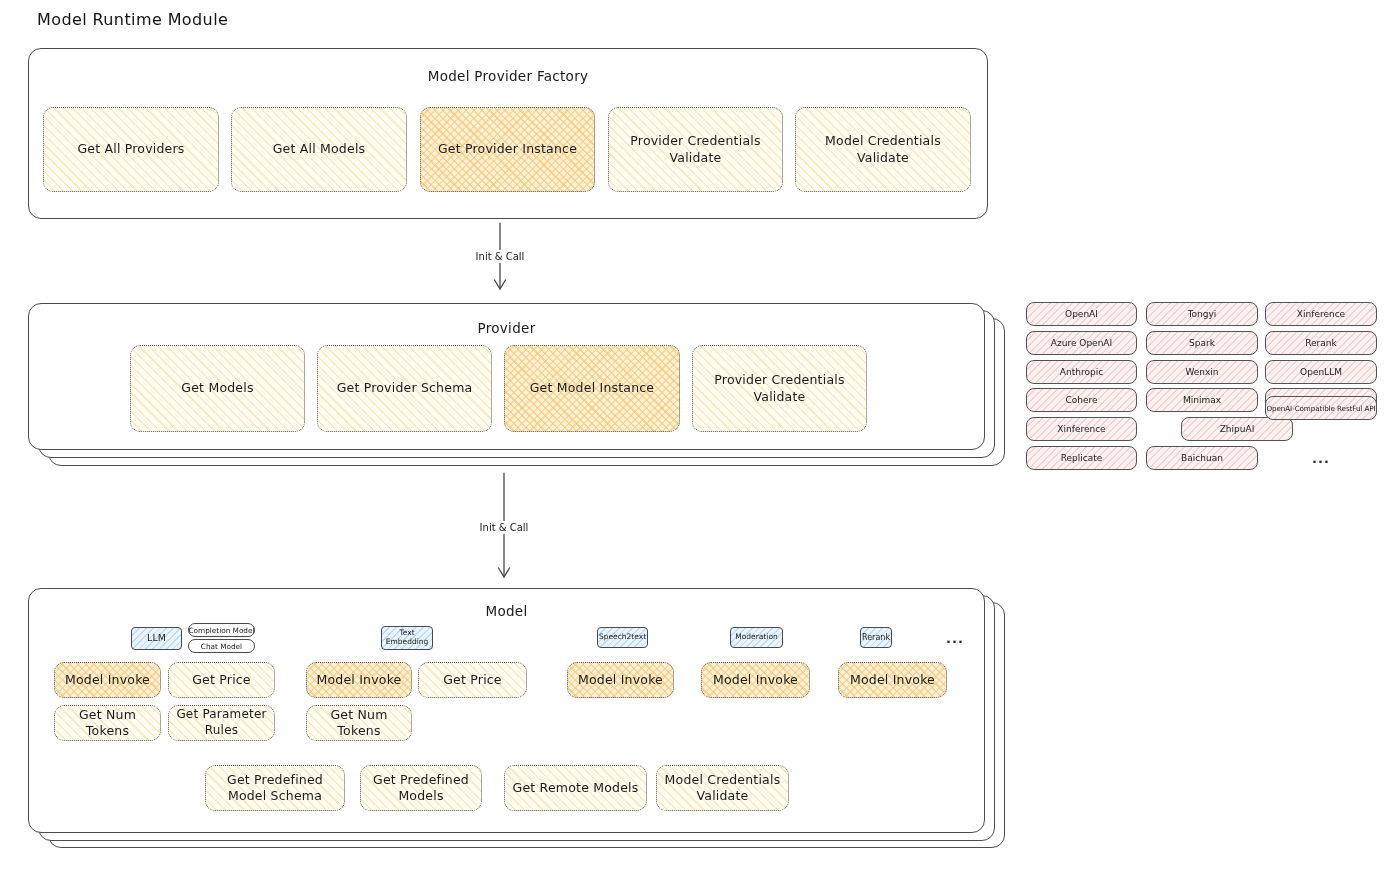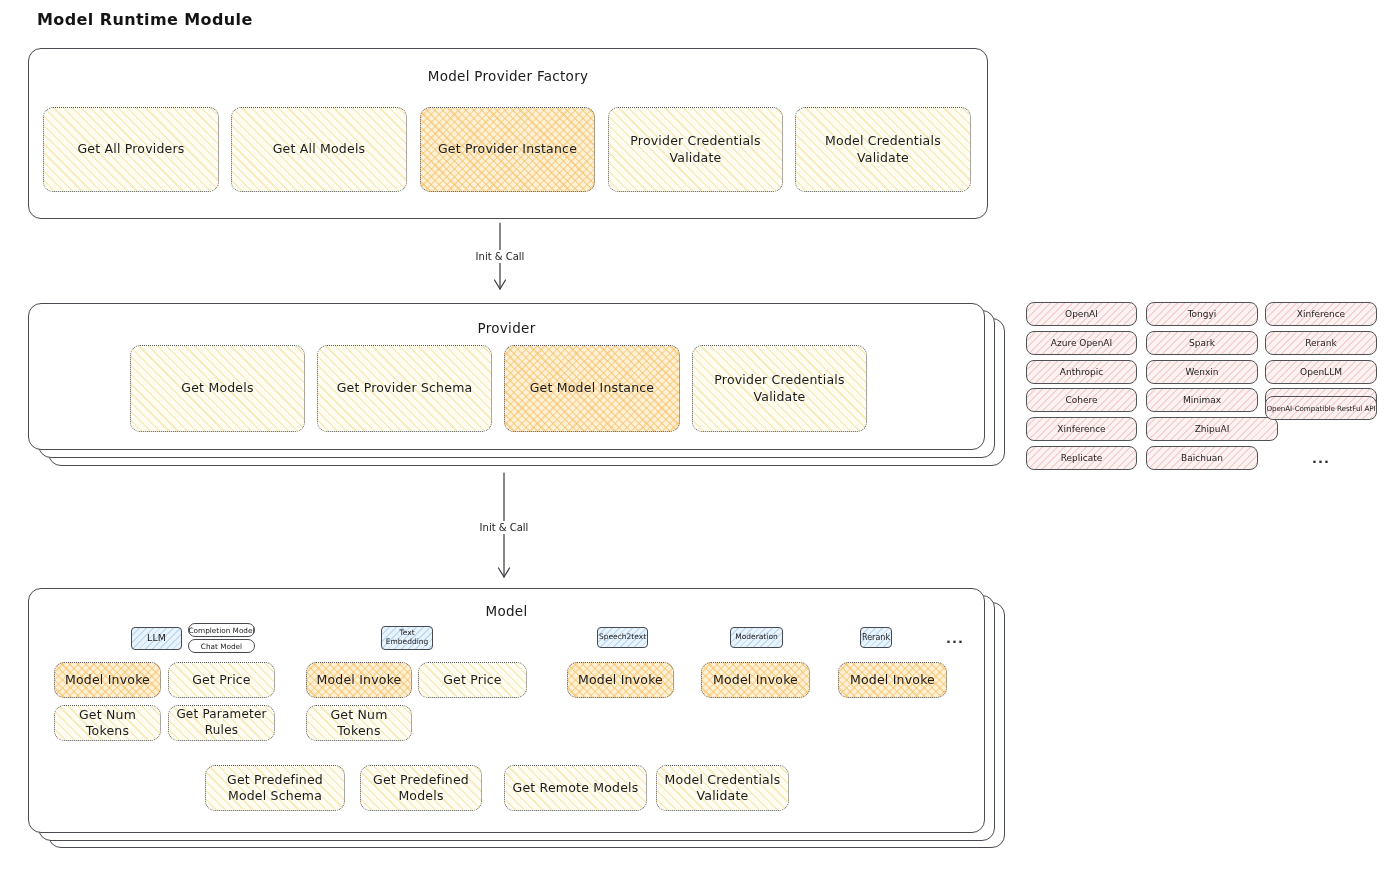--- a/index.html
+++ b/index.html
@@ -4,21 +4,21 @@
 <style>
   * { margin:0; padding:0; box-sizing:border-box; }
   html,body { background:#ffffff; }
   .canvas {
     position:relative; width:1393px; height:880px; overflow:hidden;
     background:#ffffff; color:#1f1f1f;
     font-family:"DejaVu Sans", sans-serif;
   }
   .doc-title {
     position:absolute; left:37px; top:10px;
-    font-size:16px; font-weight:700; letter-spacing:.4px; color:#141414;
+    font-size:16px; font-weight:400; letter-spacing:.4px; color:#141414;
   }
   .panel {
     position:absolute; background:#ffffff;
     border:1.5px solid #494c50; border-radius:13px;
   }
   .panel.stack { background:#ffffff; }
   .sec-title {
     position:absolute; text-align:center; font-size:13.5px; color:#1b1b1b;
     letter-spacing:.3px;
   }
@@ -106,21 +106,21 @@
   <div class="pink-cell" style="left:1026px;top:331px;width:111px">Azure OpenAI</div>
   <div class="pink-cell" style="left:1146px;top:331px;width:112px">Spark</div>
   <div class="pink-cell" style="left:1265px;top:331px;width:112px">Rerank</div>
   <div class="pink-cell" style="left:1026px;top:360px;width:111px">Anthropic</div>
   <div class="pink-cell" style="left:1146px;top:360px;width:112px">Wenxin</div>
   <div class="pink-cell" style="left:1265px;top:360px;width:112px">OpenLLM</div>
   <div class="pink-cell" style="left:1026px;top:388px;width:111px">Cohere</div>
   <div class="pink-cell" style="left:1146px;top:388px;width:112px">Minimax</div>
   <div class="pink-cell" style="left:1265px;top:388px;width:112px">ChatGLM</div>
   <div class="pink-cell" style="left:1026px;top:417px;width:111px">Xinference</div>
-  <div class="pink-cell" style="left:1146px;top:417px;width:132px">ZhipuAI</div>
+  <div class="pink-cell" style="left:1181px;top:417px;width:112px">ZhipuAI</div>
   <div class="pink-cell small" style="left:1265px;top:396px;width:112px">OpenAI-Compatible RestFul API</div>
   <div class="pink-cell" style="left:1026px;top:446px;width:111px">Replicate</div>
   <div class="pink-cell" style="left:1146px;top:446px;width:112px">Baichuan</div>
   <div class="ellipsis" style="left:1265px;top:446px;width:112px;height:24px">...</div>
 
   <svg class="arrow" style="left:493px;top:472px" width="22" height="110" viewBox="0 0 22 110">
     <path d="M11 1 L11 105"></path>
     <path d="M5.5 96 L11 105 L16.5 96"></path>
   </svg>
   <div class="arrow-label" style="left:472px;top:521px">Init &amp; Call</div>

